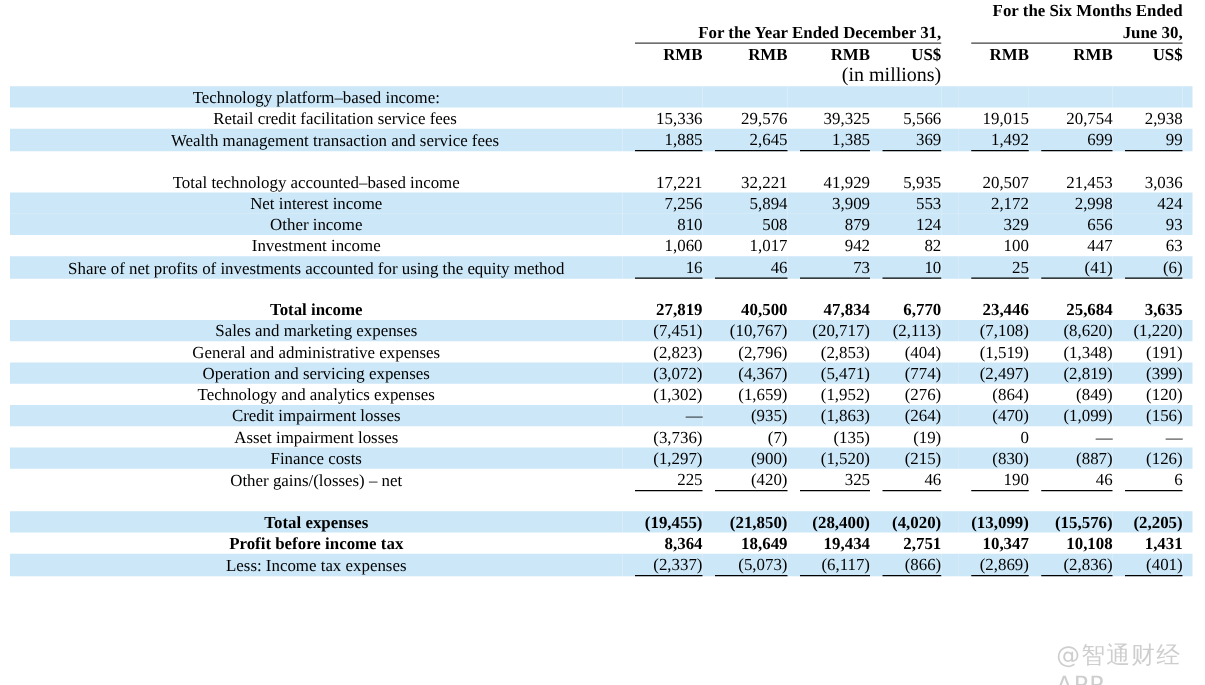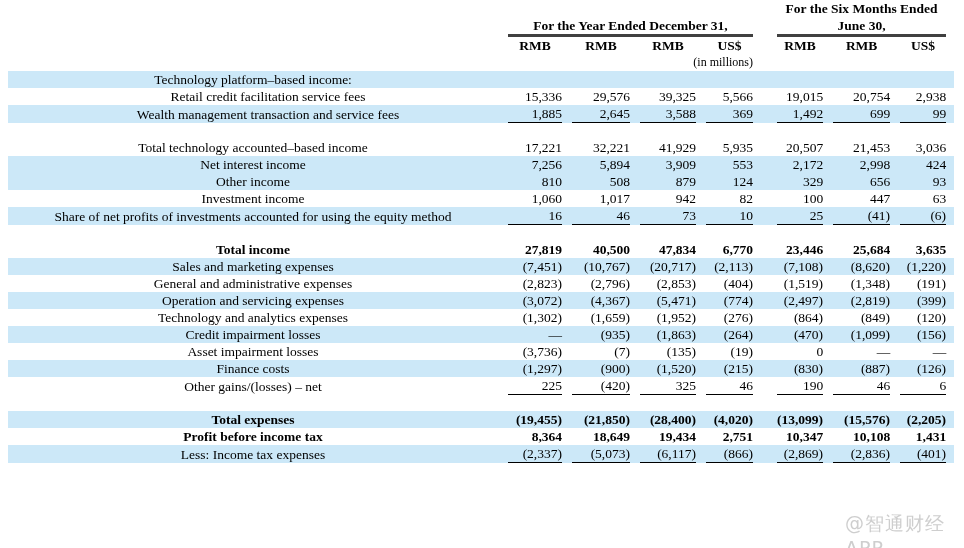--- a/index.html
+++ b/index.html
@@ -6,28 +6,28 @@
   * { box-sizing:border-box; }
   html,body { margin:0; padding:0; }
   body {
     width:964px; height:548px; background:#fff; overflow:hidden; position:relative;
     font-family:"Liberation Serif","DejaVu Serif",serif; color:var(--ink);
   }
   table { border-collapse:collapse; table-layout:fixed; margin-left:8px; }
   td { padding:0; height:17px; line-height:17px; font-size:13.5px;
        vertical-align:bottom; white-space:nowrap; overflow:visible; }
   
-  thead td { font-weight:bold; text-align:center; }
+  thead td { font-weight:bold; text-align:right; }
   tr.hA td { height:17px; }
   tr.hB td { height:17px; }
   tr.hC td { height:19px; }
   tr.hD td { height:16px; }
-  tr.hE td { height:15px; font-weight:normal; font-size:12px; }
+  tr.hE td { height:15px; font-weight:normal; font-size:16px; }
   .hd { margin-left:10px; }
-  .hd-u { margin-left:10px; border-bottom:3px solid #404040; }
+  .hd-u { margin-left:10px; border-bottom:1px solid #404040; }
   tr.hE .note { text-align:right; }
   
   tr.shade { background:var(--stripe); }
   tr.bold  { font-weight:bold; }
   td.label { text-align:center; }
   td.label.ind { padding-left:30px;margin-top:28px; }
   td.num { text-align:right; }
   td.num .cell { margin-left:10px; min-height:17px; }
   tr.rule-single td.num .cell { border-bottom:1px solid #000; }
   tr.rule-double td.num .cell { border-bottom:3px double #000; }
@@ -165,21 +165,21 @@
       </tr>
       <tr class="shade rule-single">
         <td class="label ind">Wealth management transaction and service fees</td>
         <td class="num">
           <div class="cell">1,885</div>
         </td>
         <td class="num">
           <div class="cell">2,645</div>
         </td>
         <td class="num">
-          <div class="cell">3,588</div>
+          <div class="cell">1,385</div>
         </td>
         <td class="num">
           <div class="cell">369</div>
         </td>
         <td></td>
         <td class="num">
           <div class="cell">1,492</div>
         </td>
         <td class="num">
           <div class="cell">699</div>

